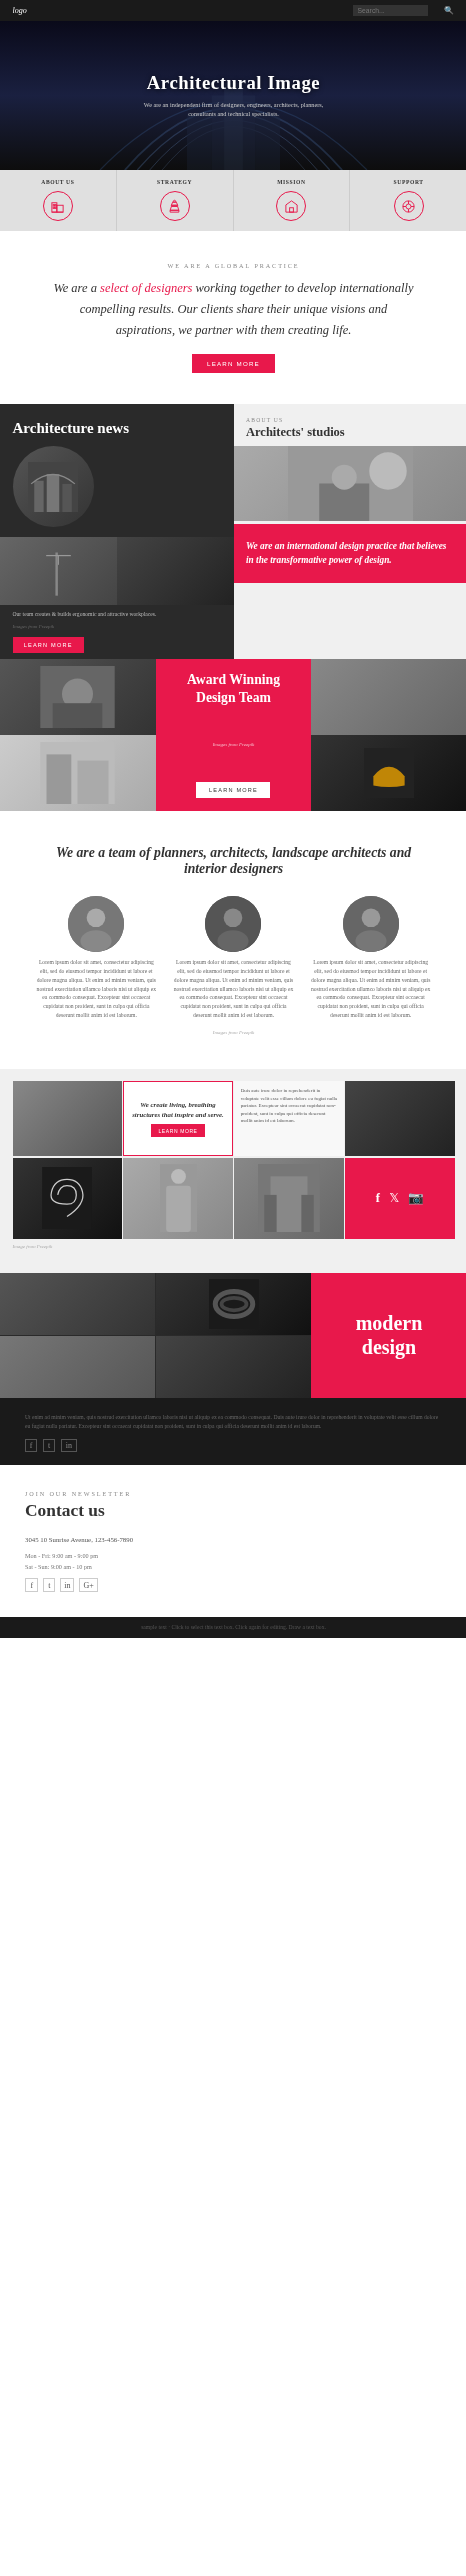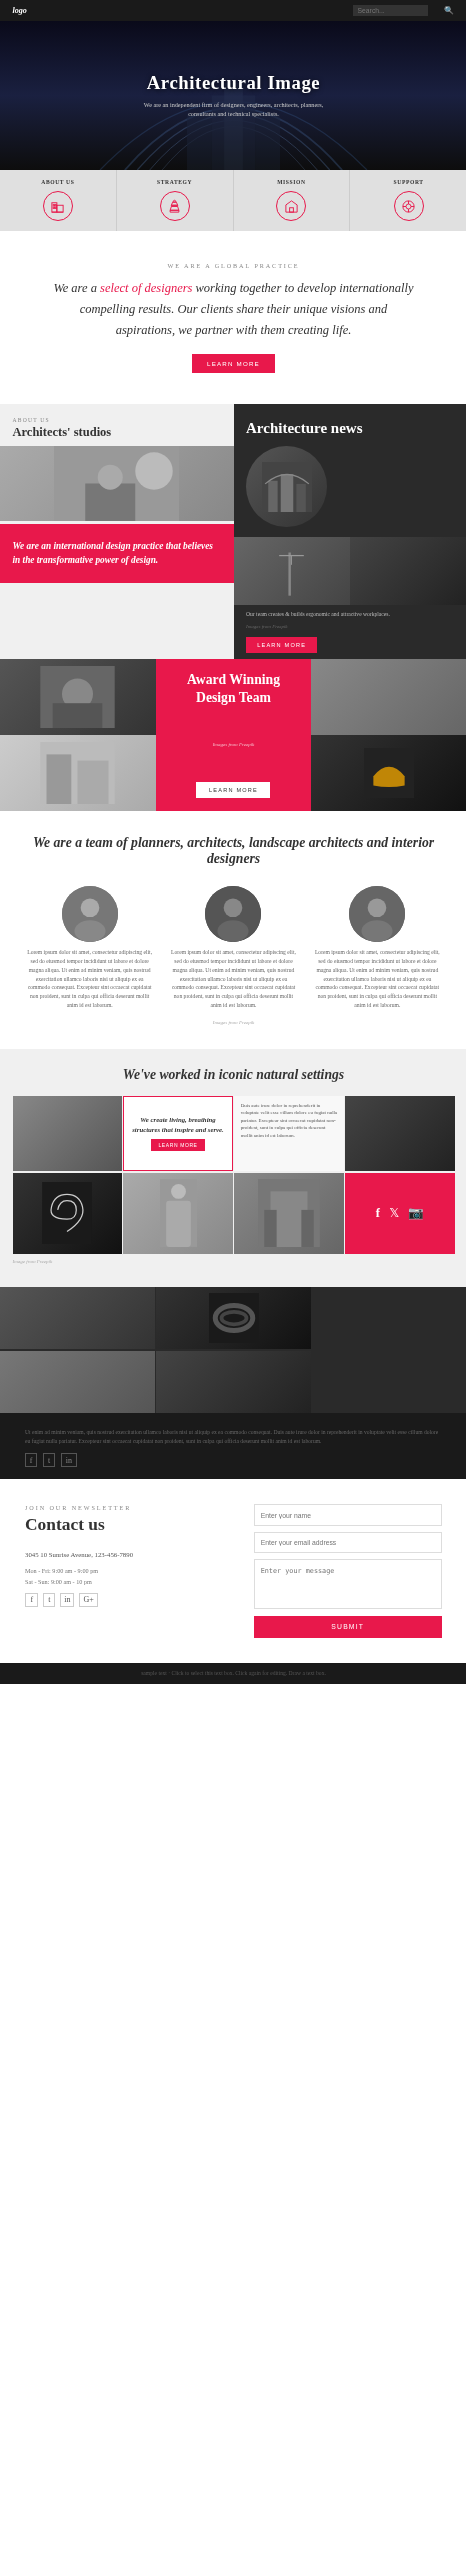--- a/index.html
+++ b/index.html
@@ -2,21 +2,21 @@
 <html style="font-size:10px"><head>
   <meta charset="utf-8">
   <style>
     * { margin: 0; padding: 0; box-sizing: border-box; }
     body { font-family: 'Georgia', serif; background: #fff; width: 467px; overflow-x: hidden; }
   </style>
 </head>
 <body>
 
 <header style="background:#1a1a1a; display:flex; justify-content:space-between; align-items:center; padding:5px 12.5px;">
-  <span style="color:#fff; font-size:8px; font-style:italic;font-weight:bold;">logo</span>
+  <span style="color:#fff; font-size:8px; font-style:italic;">logo</span>
   <div style="display:flex; align-items:center; gap:17px;">
     <input style="background: rgb(51, 51, 51); border: none; color: rgb(204, 204, 204); padding: 1.9px 5px; font-size: 6.8px; width: 75px;" type="text" placeholder="Search...">
     <span style="color:#ccc; font-size:8px; cursor:pointer;">🔍</span>
   </div>
 </header>
 
 <section style="position:relative; height:149px; background:linear-gradient(180deg,#0a0a1a 0%,#1a2040 50%,#0d0d0d 100%); display:flex; flex-direction:column; align-items:center; justify-content:center; overflow:hidden;">
   <svg style="position:absolute;bottom:0;left:0;width:100%;height:100%;opacity:0.3;" viewBox="0 0 750 240">
     <path d="M200,240 Q375,40 550,240" stroke="#4a6fa5" stroke-width="3" fill="none"></path>
     <path d="M160,240 Q375,20 590,240" stroke="#3a5f95" stroke-width="2" fill="none"></path>
@@ -86,61 +86,61 @@
 <section style="text-align:center;padding:31px 50px;background:#fff;">
   <p style="font-size:6.2px;letter-spacing:1.9px;text-transform:uppercase;color:#888;margin-bottom:9.3px;">WE ARE A GLOBAL PRACTICE</p>
   <p style="font-size:12.5px;line-height:1.7;color:#333;font-style:italic;">
     <span>We are a </span><span style="color:#e8184b;">select of designers</span><span> working together to develop internationally compelling results. Our clients share their unique visions and aspirations, we partner with them creating life.</span>
   </p>
   <button style="background:#e8184b;color:#fff;border:none;padding:6.2px 15px;font-size:6.2px;letter-spacing:1.2px;cursor:pointer;margin-top:12.5px;text-transform:uppercase;">LEARN MORE</button>
 </section>
 
 <section style="display:grid;grid-template-columns:1fr 1fr;">
 
+  <div style="background:#2a2a2a;">
+    <h2 style="color:#fff;font-size:15px;padding:15.6px 12.5px 9.3px;font-family:Georgia,serif;">Architecture news</h2>
+    <div style="width:81px;height:81px;border-radius:50%;background:linear-gradient(135deg,#555,#333);margin:0 12.5px 9.3px;overflow:hidden;display:flex;align-items:center;justify-content:center;">
+      <svg width="50" height="50" viewBox="0 0 80 80">
+          <rect width="80" height="80" fill="#444"></rect>
+          <rect x="10" y="30" width="15" height="50" fill="#666"></rect>
+          <rect x="30" y="20" width="20" height="60" fill="#777"></rect>
+          <rect x="55" y="35" width="15" height="45" fill="#555"></rect>
+          <path d="M5 35 Q40 5 75 35" stroke="#888" stroke-width="2" fill="none"></path>
+        </svg>
+    </div>
+    <div style="display:flex;gap:0;margin-bottom:0;">
+      <div style="flex:1;height:68px;background:linear-gradient(135deg,#666,#444);display:flex;align-items:center;justify-content:center;">
+        <svg width="37" height="50" viewBox="0 0 60 80">
+            <rect x="25" y="10" width="4" height="70" fill="#888"></rect>
+            <line x1="10" y1="15" x2="50" y2="15" stroke="#999" stroke-width="2"></line>
+            <line x1="30" y1="15" x2="30" y2="30" stroke="#999" stroke-width="1.5"></line>
+          </svg>
+      </div>
+      <div style="flex:1;height:68px;background:linear-gradient(135deg,#444,#222);display:flex;align-items:center;justify-content:center;"></div>
+    </div>
+    <p style="color:#bbb;font-size:5.6px;padding:5px 12.5px;line-height:1.5;">Our team creates &amp; builds ergonomic and attractive workplaces.</p>
+    <p style="color:#666;font-size:5px;padding:1.2px 12.5px;font-style:italic;">Images from Freepik</p>
+    <button style="background:#e8184b;color:#fff;border:none;padding:5px 11.2px;font-size:5.6px;letter-spacing:1.2px;cursor:pointer;margin:6.2px 12.5px;display:inline-block;text-transform:uppercase;">LEARN MORE</button>
+  </div>
+
   <div style="background:#f0f0f0;">
     <p style="font-size:5.6px;letter-spacing:1.2px;text-transform:uppercase;color:#888;padding:12.5px 12.5px 1.9px;">ABOUT US</p>
     <h3 style="font-size:12.5px;color:#333;padding:0 12.5px 6.2px;font-family:Georgia,serif;">Architects' studios</h3>
     <div style="width:100%;height:75px;background:linear-gradient(135deg,#aaa,#888);display:flex;align-items:center;justify-content:center;overflow:hidden;">
       <svg width="125" height="75" viewBox="0 0 200 120">
           <rect width="200" height="120" fill="#999"></rect>
           <circle cx="160" cy="40" r="30" fill="#bbb"></circle>
           <rect x="50" y="60" width="80" height="60" fill="#777"></rect>
           <circle cx="90" cy="50" r="20" fill="#aaa"></circle>
         </svg>
     </div>
     <div style="background:#e8184b;padding:15.6px 12.5px;margin-top:3.1px;">
       <p style="color:#fff;font-size:9.3px;font-style:italic;line-height:1.5;font-weight:bold;">We are an international design practice that believes in the transformative power of design.</p>
     </div>
   </div>
-
-  <div style="background:#2a2a2a;">
-    <h2 style="color:#fff;font-size:15px;padding:15.6px 12.5px 9.3px;font-family:Georgia,serif;">Architecture news</h2>
-    <div style="width:81px;height:81px;border-radius:50%;background:linear-gradient(135deg,#555,#333);margin:0 12.5px 9.3px;overflow:hidden;display:flex;align-items:center;justify-content:center;">
-      <svg width="50" height="50" viewBox="0 0 80 80">
-          <rect width="80" height="80" fill="#444"></rect>
-          <rect x="10" y="30" width="15" height="50" fill="#666"></rect>
-          <rect x="30" y="20" width="20" height="60" fill="#777"></rect>
-          <rect x="55" y="35" width="15" height="45" fill="#555"></rect>
-          <path d="M5 35 Q40 5 75 35" stroke="#888" stroke-width="2" fill="none"></path>
-        </svg>
-    </div>
-    <div style="display:flex;gap:0;margin-bottom:0;">
-      <div style="flex:1;height:68px;background:linear-gradient(135deg,#666,#444);display:flex;align-items:center;justify-content:center;">
-        <svg width="37" height="50" viewBox="0 0 60 80">
-            <rect x="25" y="10" width="4" height="70" fill="#888"></rect>
-            <line x1="10" y1="15" x2="50" y2="15" stroke="#999" stroke-width="2"></line>
-            <line x1="30" y1="15" x2="30" y2="30" stroke="#999" stroke-width="1.5"></line>
-          </svg>
-      </div>
-      <div style="flex:1;height:68px;background:linear-gradient(135deg,#444,#222);display:flex;align-items:center;justify-content:center;"></div>
-    </div>
-    <p style="color:#bbb;font-size:5.6px;padding:5px 12.5px;line-height:1.5;">Our team creates &amp; builds ergonomic and attractive workplaces.</p>
-    <p style="color:#666;font-size:5px;padding:1.2px 12.5px;font-style:italic;">Images from Freepik</p>
-    <button style="background:#e8184b;color:#fff;border:none;padding:5px 11.2px;font-size:5.6px;letter-spacing:1.2px;cursor:pointer;margin:6.2px 12.5px;display:inline-block;text-transform:uppercase;">LEARN MORE</button>
-  </div>
 </section>
 
 <section style="background:#2a2a2a;display:grid;grid-template-columns:1fr 1fr 1fr;min-height:137px;">
   <div style="display:flex;flex-direction:column;">
     <div style="flex:1;background:linear-gradient(135deg,#555,#333);display:flex;align-items:center;justify-content:center;">
       <svg width="75" height="62" viewBox="0 0 120 100">
           <rect width="120" height="100" fill="#666"></rect>
           <circle cx="60" cy="45" r="25" fill="#888"></circle>
           <rect x="20" y="60" width="80" height="40" fill="#555"></rect>
         </svg>
@@ -162,21 +162,21 @@
     <div style="flex:1;background:linear-gradient(135deg,#888,#666);"></div>
     <div style="flex:1;background:linear-gradient(135deg,#333,#111);display:flex;align-items:center;justify-content:center;">
       <svg width="50" height="50" viewBox="0 0 80 80">
           <rect width="80" height="80" fill="#222"></rect>
           <path d="M15 45 Q40 15 65 45 L65 60 Q40 65 15 60 Z" fill="#e8a000" opacity="0.8"></path>
         </svg>
     </div>
   </div>
 </section>
 
-<section style="padding:24px;background:#fff;">
+<section style="padding:34px;background:#fff;">
   <h2 style="font-size:13.7px;text-align:center;color:#333;margin-bottom:18.7px;font-style:italic;font-family:Georgia,serif;">We are a team of planners, architects, landscape architects and interior designers</h2>
   <div style="display:grid;grid-template-columns:1fr 1fr 1fr;gap:12.5px;align-items:start;">
     <div style="display:flex;flex-direction:column;align-items:center;">
       <div style="width:56px;height:56px;border-radius:50%;background:linear-gradient(135deg,#888,#555);margin-bottom:6.2px;overflow:hidden;">
         <svg width="56" height="56" viewBox="0 0 90 90">
             <rect width="90" height="90" fill="#777"></rect>
             <circle cx="45" cy="35" r="15" fill="#aaa"></circle>
             <rect x="20" y="55" width="50" height="35" fill="#888" rx="25"></rect>
           </svg>
       </div>
@@ -200,21 +200,20 @@
             <rect x="20" y="55" width="50" height="35" fill="#777" rx="25"></rect>
           </svg>
       </div>
       <p style="font-size:5.6px;color:#666;line-height:1.6;text-align:center;">Lorem ipsum dolor sit amet, consectetur adipiscing elit, sed do eiusmod tempor incididunt ut labore et dolore magna aliqua. Ut enim ad minim veniam, quis nostrud exercitation ullamco laboris nisi ut aliquip ex ea commodo consequat. Excepteur sint occaecat cupidatat non proident, sunt in culpa qui officia deserunt mollit anim id est laborum.</p>
     </div>
   </div>
   <p style="font-size:5px;color:#aaa;font-style:italic;text-align:center;margin-top:9.3px;">Images from Freepik</p>
 </section>
 
 <section style="background:#f0f0f0;padding:12.5px 0 18.7px;">
-  <h2 style="font-size:13.7px;text-align:center;color:#333;padding:6.2px 25px 12.5px;font-style:italic;font-family:Georgia,serif;">We've worked in iconic natural settings</h2>
 
   <div style="display:grid;grid-template-columns:1fr 1fr 1fr 1fr;gap:1.9px;padding:0 12.5px;">
     <div style="height:75px;background:linear-gradient(135deg,#888,#555);"></div>
     <div style="height:75px;background:#fff;border:1.2px solid #e8184b;display:flex;flex-direction:column;align-items:center;justify-content:center;padding:7.5px;">
       <p style="color:#333;font-size:6.8px;font-weight:bold;font-style:italic;text-align:center;line-height:1.4;margin-bottom:5px;">We create living, breathing structures that inspire and serve.</p>
       <button style="background:#e8184b;color:#fff;border:none;padding:3.1px 7.5px;font-size:5px;letter-spacing:0.6px;cursor:pointer;text-transform:uppercase;">LEARN MORE</button>
     </div>
     <div style="height:75px;background:#f8f8f8;padding:6.2px;">
       <p style="font-size:5px;color:#555;line-height:1.5;">Duis aute irure dolor in reprehenderit in voluptate velit esse cillum dolore eu fugiat nulla pariatur. Excepteur sint occaecat cupidatat non-proident, sunt in culpa qui officia deserunt mollit anim id est laborum.</p>
     </div>
@@ -257,20 +256,23 @@
     <div style="height:62px;background:linear-gradient(135deg,#555,#333);"></div>
     <div style="height:62px;background:linear-gradient(135deg,#333,#111);display:flex;align-items:center;justify-content:center;">
       <svg width="50" height="50" viewBox="0 0 80 80">
           <rect width="80" height="80" fill="#1a1a1a"></rect>
           <ellipse cx="40" cy="40" rx="30" ry="20" fill="none" stroke="#555" stroke-width="8"></ellipse>
           <ellipse cx="40" cy="40" rx="20" ry="10" fill="none" stroke="#444" stroke-width="6"></ellipse>
         </svg>
     </div>
     <div style="height:62px;background:linear-gradient(135deg,#777,#555);"></div>
     <div style="height:62px;background:linear-gradient(135deg,#444,#222);"></div>
+  </div>
+  <div style="background:#e8184b;display:flex;flex-direction:column;align-items:center;justify-content:center;padding:18.7px;">
+    <h2 style="color:#fff;font-size:20px;font-weight:bold;text-align:center;line-height:1.2;font-family:Georgia,serif;">modern design</h2>
   </div>
 </section>
 
 <section style="background:#1a1a1a;padding:15.6px 25px 12.5px;">
   <p style="color:#666;font-size:5.6px;line-height:1.6;margin-bottom:7.5px;">Ut enim ad minim veniam, quis nostrud exercitation ullamco laboris nisi ut aliquip ex ea commodo consequat. Duis aute irure dolor in reprehenderit in voluptate velit esse cillum dolore eu fugiat nulla pariatur. Excepteur sint occaecat cupidatat non proident, sunt in culpa qui officia deserunt mollit anim id est laborum.</p>
   <div style="display:flex;gap:6.2px;">
     <span style="color:#888;font-size:8px;cursor:pointer;border:0.6px solid #555;padding:1.2px 3.7px;">f</span>
     <span style="color:#888;font-size:8px;cursor:pointer;border:0.6px solid #555;padding:1.2px 3.7px;">t</span>
     <span style="color:#888;font-size:8px;cursor:pointer;border:0.6px solid #555;padding:1.2px 3.7px;">in</span>
   </div>
@@ -284,25 +286,19 @@
       <p style="font-size:6.8px;color:#555;line-height:2;margin-bottom:3.1px;">3045 10 Sunrise Avenue, 123-456-7890</p>
       <p style="font-size:6.2px;color:#777;line-height:1.8;">Mon - Fri: 9:00 am - 9:00 pm</p>
       <p style="font-size:6.2px;color:#777;line-height:1.8;margin-bottom:6.2px;">Sat - Sun: 9:00 am - 10 pm</p>
       <div style="display:flex;gap:5px;margin-top:6.2px;">
         <span style="color:#555;font-size:8px;cursor:pointer;border:0.6px solid #ccc;padding:1.2px 4.4px;">f</span>
         <span style="color:#555;font-size:8px;cursor:pointer;border:0.6px solid #ccc;padding:1.2px 3.7px;">t</span>
         <span style="color:#555;font-size:8px;cursor:pointer;border:0.6px solid #ccc;padding:1.2px 3.1px;">in</span>
         <span style="color:#555;font-size:8px;cursor:pointer;border:0.6px solid #ccc;padding:1.2px 3.1px;">G+</span>
       </div>
     </div>
-    <div>
-      <input type="text" style="border: 0.6px solid rgb(221, 221, 221); padding: 6.2px; font-size: 6.8px; width: 100%; color: rgb(153, 153, 153); margin-bottom: 6.2px; display: block;" placeholder="Enter your name">
-      <input type="email" style="border: 0.6px solid rgb(221, 221, 221); padding: 6.2px; font-size: 6.8px; width: 100%; color: rgb(153, 153, 153); margin-bottom: 6.2px; display: block;" placeholder="Enter your email address">
-      <textarea style="border: 0.6px solid rgb(221, 221, 221); padding: 6.2px; font-size: 6.8px; width: 100%; color: rgb(153, 153, 153); height: 50px; resize: none; margin-bottom: 6.2px; display: block;" placeholder="Enter your message"></textarea>
-      <button style="background:#e8184b;color:#fff;border:none;padding:7.5px 18.7px;font-size:6.8px;letter-spacing:1.2px;cursor:pointer;text-transform:uppercase;width:100%;">SUBMIT</button>
-    </div>
   </div>
 </section>
 
 <footer style="background:#1a1a1a;padding:7.5px 25px;text-align:center;">
   <p style="color:#555;font-size:5.6px;">sample text · Click to select this text box. Click again for editing. Draw a text box.</p>
 </footer>
 
 
 </body></html>

